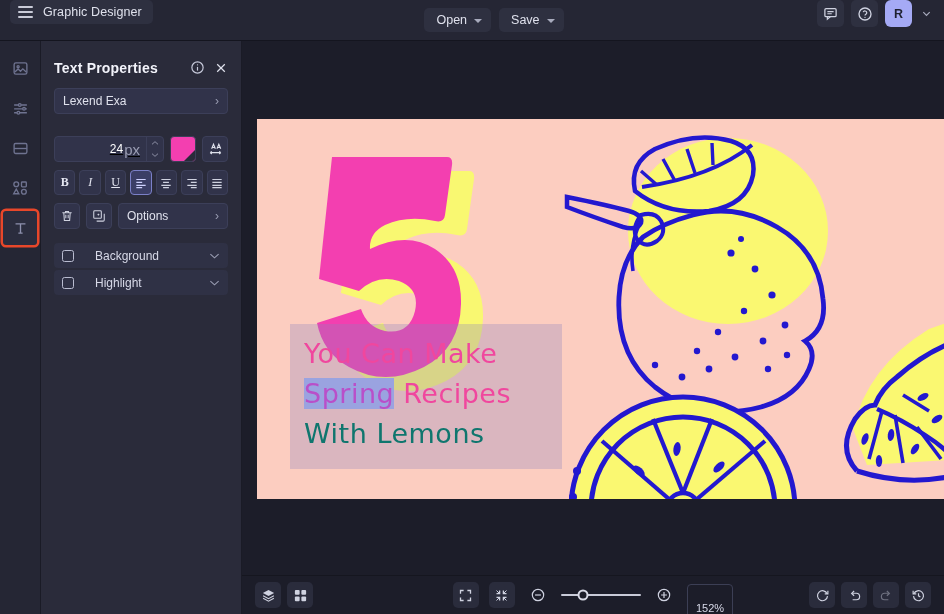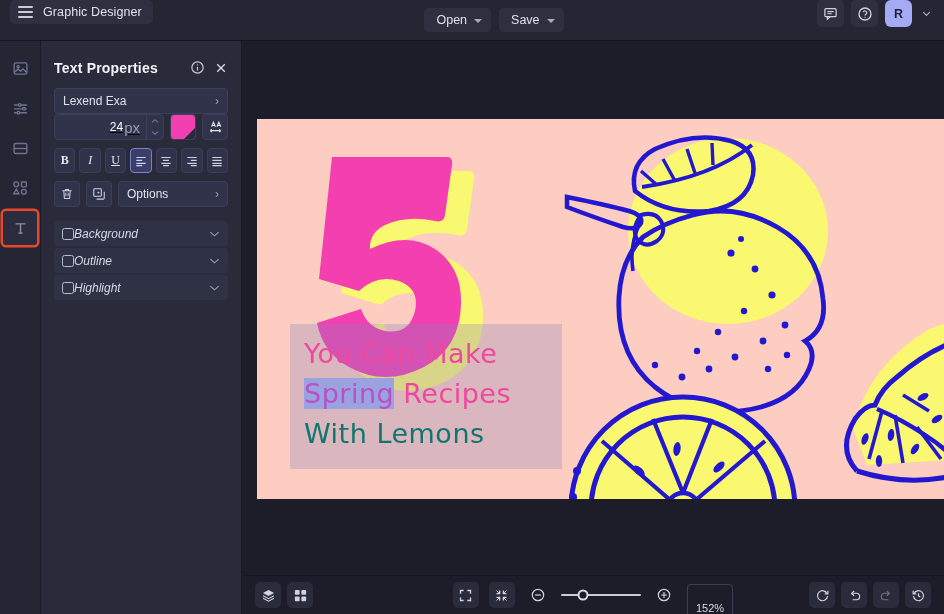--- a/index.html
+++ b/index.html
@@ -113,21 +113,21 @@
     height: 26px; border-radius: 4px;
     background: #31334a;
     border: 1px solid #3c3f59;
     display: flex; align-items: center;
     padding: 0 8px;
     color: #dfe1ec; font-size: 12px;
     cursor: pointer;
   }
   .field .chev { margin-left: auto; color: #9a9db3; font-size: 12px; line-height: 1; }
 
-  .row { display: flex; align-items: flex-start; gap: 6px; margin-top: 0; text-decoration: underline; }
+  .row { display: flex; align-items: flex-start; gap: 6px; margin-top: 22px; text-decoration: underline; }
 
   .size-wrap {
     flex: 1; height: 26px; border-radius: 4px;
     background: #31334a; border: 1px solid #3c3f59;
     display: flex; align-items: stretch; overflow: hidden;
   }
   .size-val {
     flex: 1; display: flex; align-items: center; justify-content: flex-end;
     padding-right: 6px; gap: 1px;
     font-size: 12px; color: #ffffff;
@@ -180,22 +180,22 @@
     background: #31334a; border: 1px solid #3c3f59;
     display: flex; align-items: center; padding: 0 8px;
     color: #dfe1ec; font-size: 12px; cursor: pointer;
   }
   .opt-field .chev { margin-left: auto; color: #9a9db3; }
 
   .check-list { margin-top: 14px; display: flex; flex-direction: column; gap: 2px; }
   .check-row {
     height: 25px; border-radius: 4px;
     background: #2f3145;
-    display: flex; align-items: center; gap: 0;
-    padding: 0 8px; cursor: pointer; font-style: italic;
+    display: flex; align-items: center; gap: 21px;
+    padding: 0 8px; cursor: pointer;
   }
   .cbox {
     width: 12px; height: 12px; border-radius: 2.5px;
     border: 1.6px solid #b9bcd0; background: transparent;
     flex: 0 0 12px;
   }
   .check-label { color: #d7d9e8; font-size: 12px; }
   .check-row .chev { margin-left: auto; color: #9a9db3; font-size: 11px; }
 
   
@@ -461,29 +461,20 @@
         <div class="opt-field">
           <span>Options</span>
           <span class="chev">›</span>
         </div>
       </div>
 
       <div class="check-list">
         <div class="check-row">
           <span class="cbox"></span>
           <span class="check-label">Background</span>
-          <span class="chev">
-            <svg width="11" height="8" viewBox="0 0 24 16" fill="none" stroke="#9a9db3" stroke-width="2.4">
-                <path d="M3 4l9 8 9-8"></path>
-              </svg>
-          </span>
-        </div>
-        <div class="check-row">
-          <span class="cbox"></span>
-          <span class="check-label">Outline</span>
           <span class="chev">
             <svg width="11" height="8" viewBox="0 0 24 16" fill="none" stroke="#9a9db3" stroke-width="2.4">
                 <path d="M3 4l9 8 9-8"></path>
               </svg>
           </span>
         </div>
         <div class="check-row">
           <span class="cbox"></span>
           <span class="check-label">Highlight</span>
           <span class="chev">

